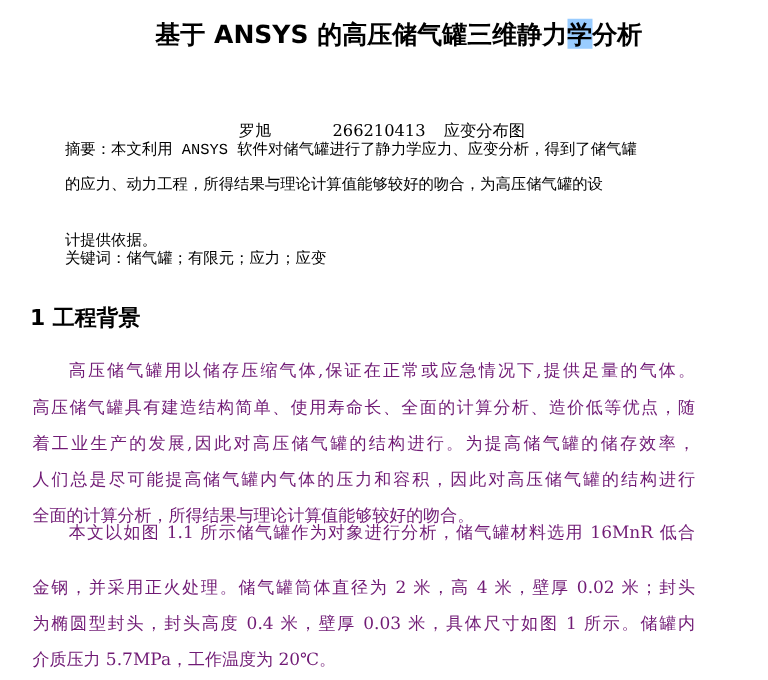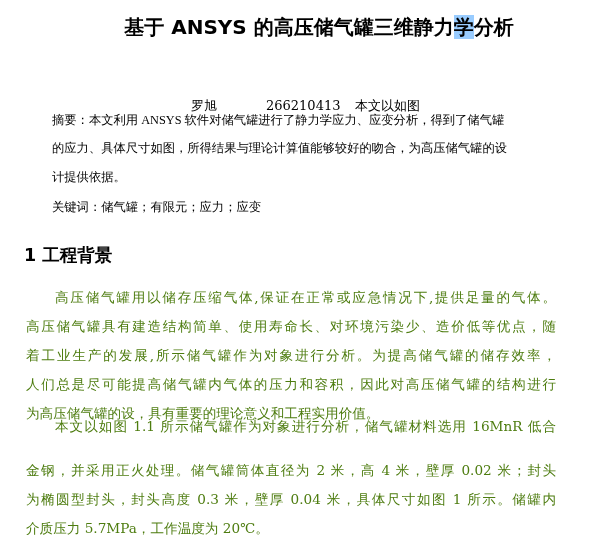--- a/index.html
+++ b/index.html
@@ -4,43 +4,43 @@
 <style>
   html, body { margin: 0; padding: 0; background: #ffffff; }
   body { width: 614px; height: 544px; position: relative; overflow: hidden; color: #000; }
   .abs { position: absolute; white-space: nowrap; }
   .title {
     left: 0; width: 614px; top: 13px; text-align: center;
     font-family: "DejaVu Sans", sans-serif; font-weight: bold; font-size: 20px; line-height: 28px; padding-left: 12px;
   }
   .hl { background: #99ccff; }
   .author-line { top: 60px; font-family: "DejaVu Serif", serif; font-size: 13px; line-height: 20px; color: #000000; margin-top: 36px; }
-  .abstract { left: 52px; font-family: Liberation Serif, serif; font-size: 12.3px; line-height: 18px; text-align: right; }
+  .abstract { left: 52px; font-family: Liberation Mono, monospace; font-size: 12.3px; line-height: 18px; text-align: right; }
   .heading { left: 24px; top: 243px; font-family: "DejaVu Sans", sans-serif; font-weight: bold; font-size: 17.5px; line-height: 24px; text-align: center; }
-  .body-line { left: 26px; width: 530px; font-family: "DejaVu Serif", serif; font-size: 13.6px; line-height: 20px; color: #4d7c0f; text-align: justify; text-align-last: justify; }
+  .body-line { left: 26px; width: 530px; font-family: "DejaVu Serif", serif; font-size: 13.6px; line-height: 20px; color: #701a75; text-align: justify; text-align-last: justify; }
   .body-line.indent { left: 55px; width: 501px; }
   .body-line.last { text-align-last: left; }
 </style>
 </head>
 <body>
 
 <div class="abs title"><span>基于 ANSYS 的高压储气罐三维静力</span><span class="hl">学</span><span>分析</span></div>
 
 <div class="abs author-line" style="left:191px">罗旭</div>
 <div class="abs author-line" style="left:266px">266210413</div>
-<div class="abs author-line" style="left:355px">本文以如图</div>
+<div class="abs author-line" style="left:355px">应变分布图</div>
 
 <div class="abs abstract" style="top:111px">摘要：本文利用 ANSYS 软件对储气罐进行了静力学应力、应变分析，得到了储气罐</div>
-<div class="abs abstract" style="top:139px">的应力、具体尺寸如图，所得结果与理论计算值能够较好的吻合，为高压储气罐的设</div>
-<div class="abs abstract" style="top:168px">计提供依据。</div>
+<div class="abs abstract" style="top:139px">的应力、动力工程，所得结果与理论计算值能够较好的吻合，为高压储气罐的设</div>
+<div class="abs abstract" style="top:184px">计提供依据。</div>
 <div class="abs abstract" style="top:198px">关键词：储气罐；有限元；应力；应变</div>
 
 <div class="abs heading">1 工程背景</div>
 
 <div class="abs body-line indent" style="top:287px">高压储气罐用以储存压缩气体,保证在正常或应急情况下,提供足量的气体。</div>
-<div class="abs body-line" style="top:316px">高压储气罐具有建造结构简单、使用寿命长、对环境污染少、造价低等优点，随</div>
-<div class="abs body-line" style="top:345px">着工业生产的发展,所示储气罐作为对象进行分析。为提高储气罐的储存效率，</div>
+<div class="abs body-line" style="top:316px">高压储气罐具有建造结构简单、使用寿命长、全面的计算分析、造价低等优点，随</div>
+<div class="abs body-line" style="top:345px">着工业生产的发展,因此对高压储气罐的结构进行。为提高储气罐的储存效率，</div>
 <div class="abs body-line" style="top:374px">人们总是尽可能提高储气罐内气体的压力和容积，因此对高压储气罐的结构进行</div>
-<div class="abs body-line last" style="top:403px">为高压储气罐的设，具有重要的理论意义和工程实用价值。</div>
+<div class="abs body-line last" style="top:403px">全面的计算分析，所得结果与理论计算值能够较好的吻合。</div>
 <div class="abs body-line indent" style="top:416px">本文以如图 1.1 所示储气罐作为对象进行分析，储气罐材料选用 16MnR 低合</div>
 <div class="abs body-line" style="top:460px">金钢，并采用正火处理。储气罐筒体直径为 2 米，高 4 米，壁厚 0.02 米；封头</div>
-<div class="abs body-line" style="top:489px">为椭圆型封头，封头高度 0.3 米，壁厚 0.04 米，具体尺寸如图 1 所示。储罐内</div>
+<div class="abs body-line" style="top:489px">为椭圆型封头，封头高度 0.4 米，壁厚 0.03 米，具体尺寸如图 1 所示。储罐内</div>
 <div class="abs body-line last" style="top:518px">介质压力 5.7MPa，工作温度为 20℃。</div>
 
 </body></html>

